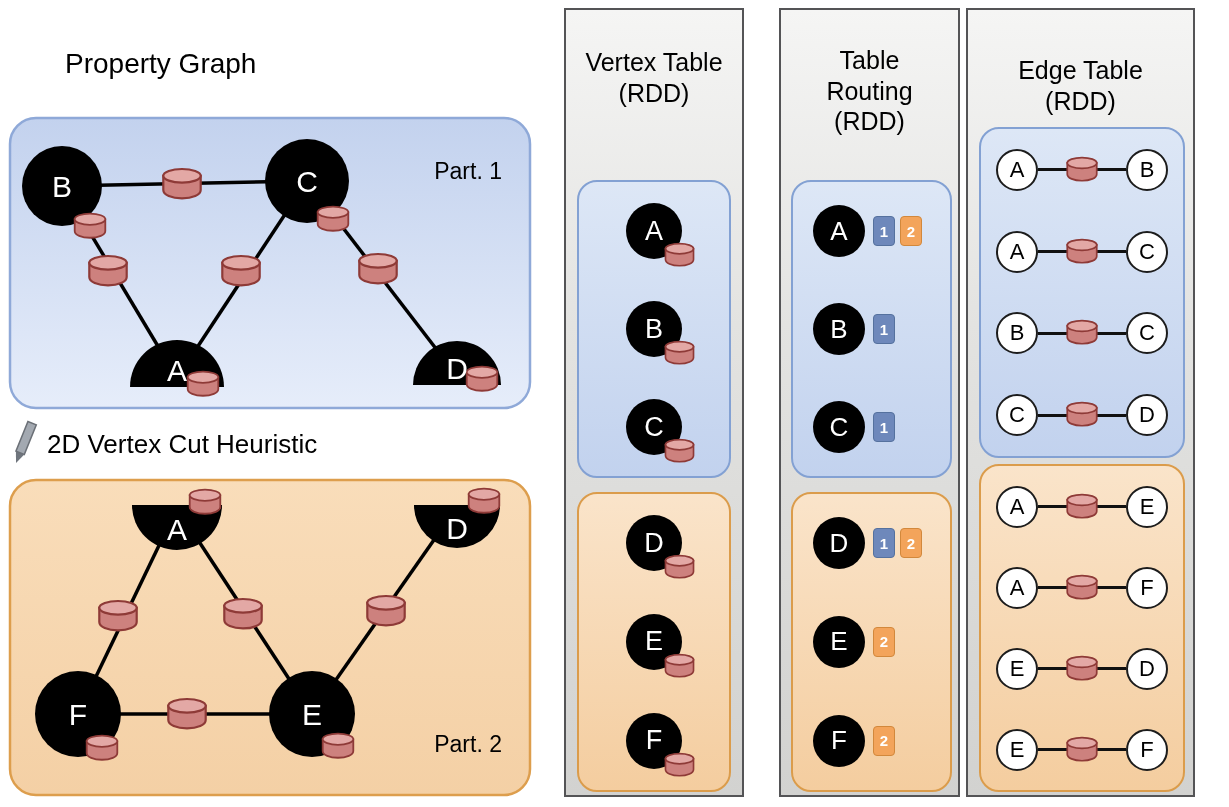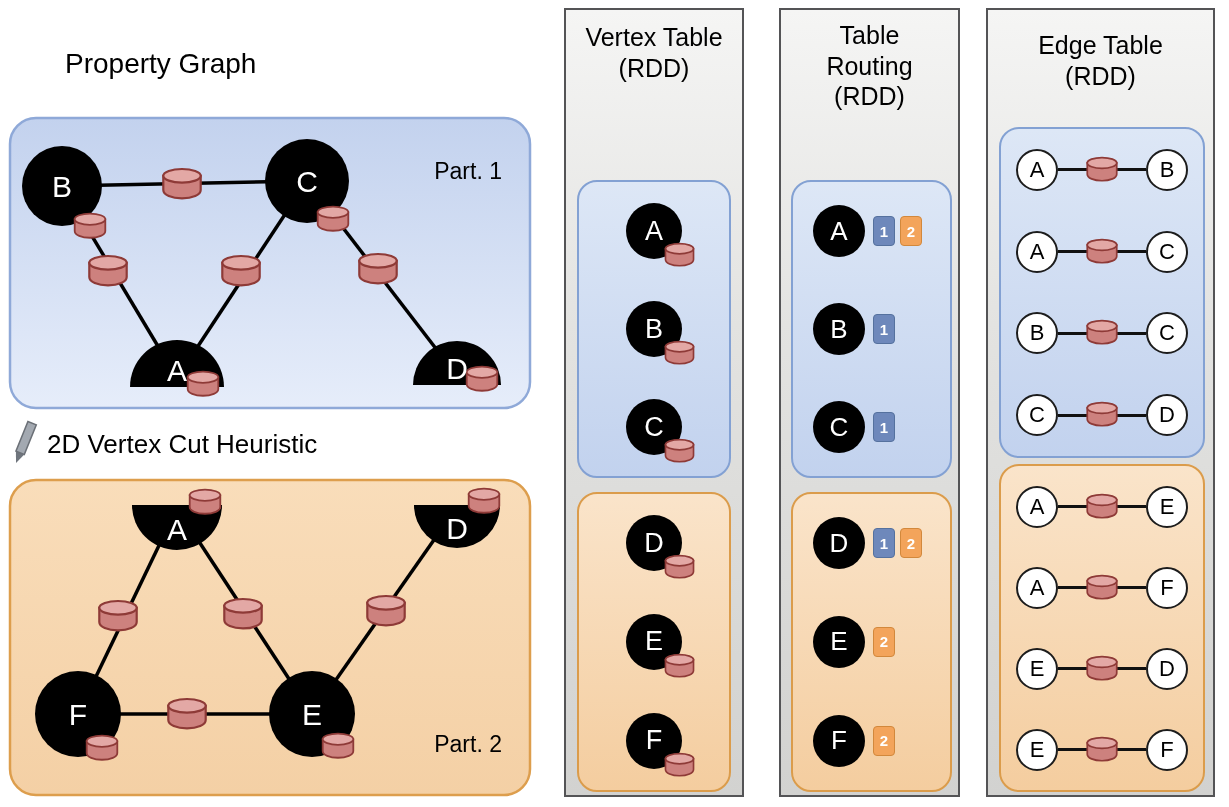--- a/index.html
+++ b/index.html
@@ -7,23 +7,23 @@
   body { position:relative; background:#fff; font-family:"Liberation Sans",sans-serif; color:#000; overflow:hidden; }
   svg text { font-family:"Liberation Sans",sans-serif; }
 
   #graph-svg { position:absolute; left:0; top:0; }
 
   .panel { position:absolute; top:8px; height:789px;
            background:linear-gradient(180deg,#f5f5f4 0%,#e3e3e1 40%,#d2d2d0 100%);
            border:2px solid #545456; }
   #vertex-panel  { left:564px; width:180px; }
   #routing-panel { left:779px; width:181px; }
-  #edge-panel    { left:986px; width:229px; }
-
-  .panel-title { text-align:center; font-size:25px; line-height:1.22; padding-top:12px; }
+  #edge-panel    { left:966px; width:229px; }
+
+  .panel-title { text-align:center; font-size:25px; line-height:1.22; padding-top:12px;margin-top:25px; }
 
   .inner-box { position:absolute; border-radius:20px; }
   .inner-box.blue   { background:linear-gradient(180deg,#dde7f6,#c2d2ee); border:2px solid #83a1d3; }
   .inner-box.orange { background:linear-gradient(180deg,#fae4ca,#f4cd9f); border:2px solid #db9c4b; }
 
   
   .vt-blue   { left:11px; top:170px; width:154px; height:298px; }
   .vt-orange { left:11px; top:482px; width:154px; height:300px; }
   .vt-col { display:flex; flex-direction:column; justify-content:space-around; align-items:center; height:100%; }
   .vt-item { position:relative; width:56px; height:56px; }

